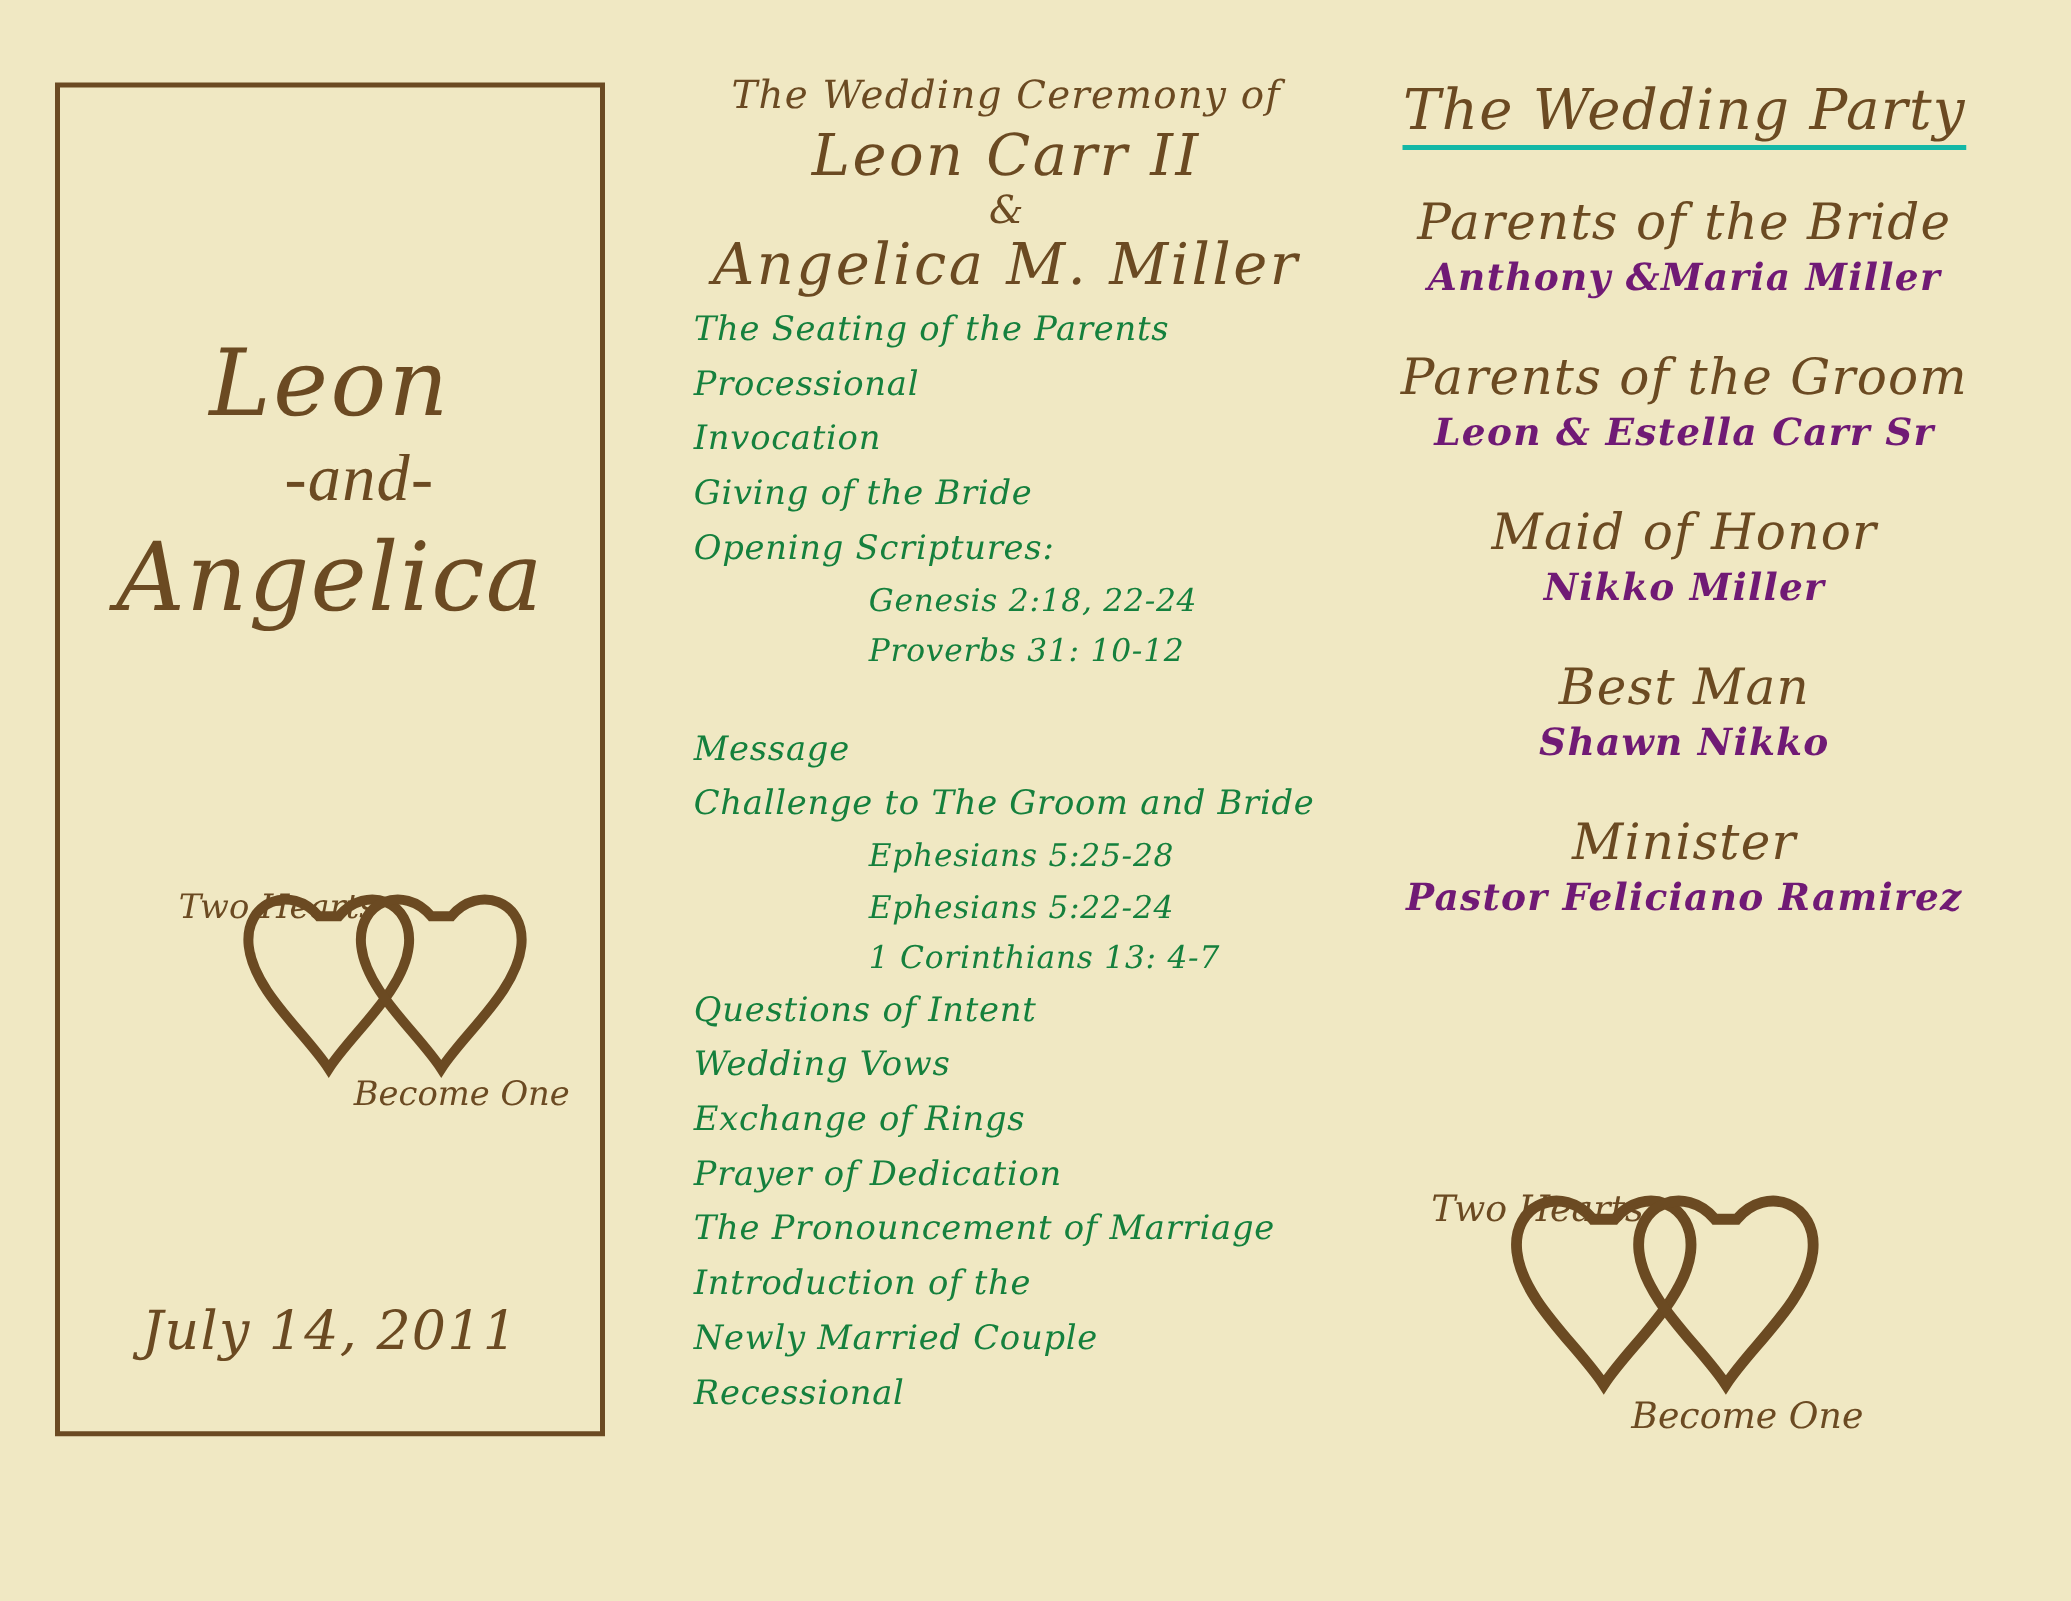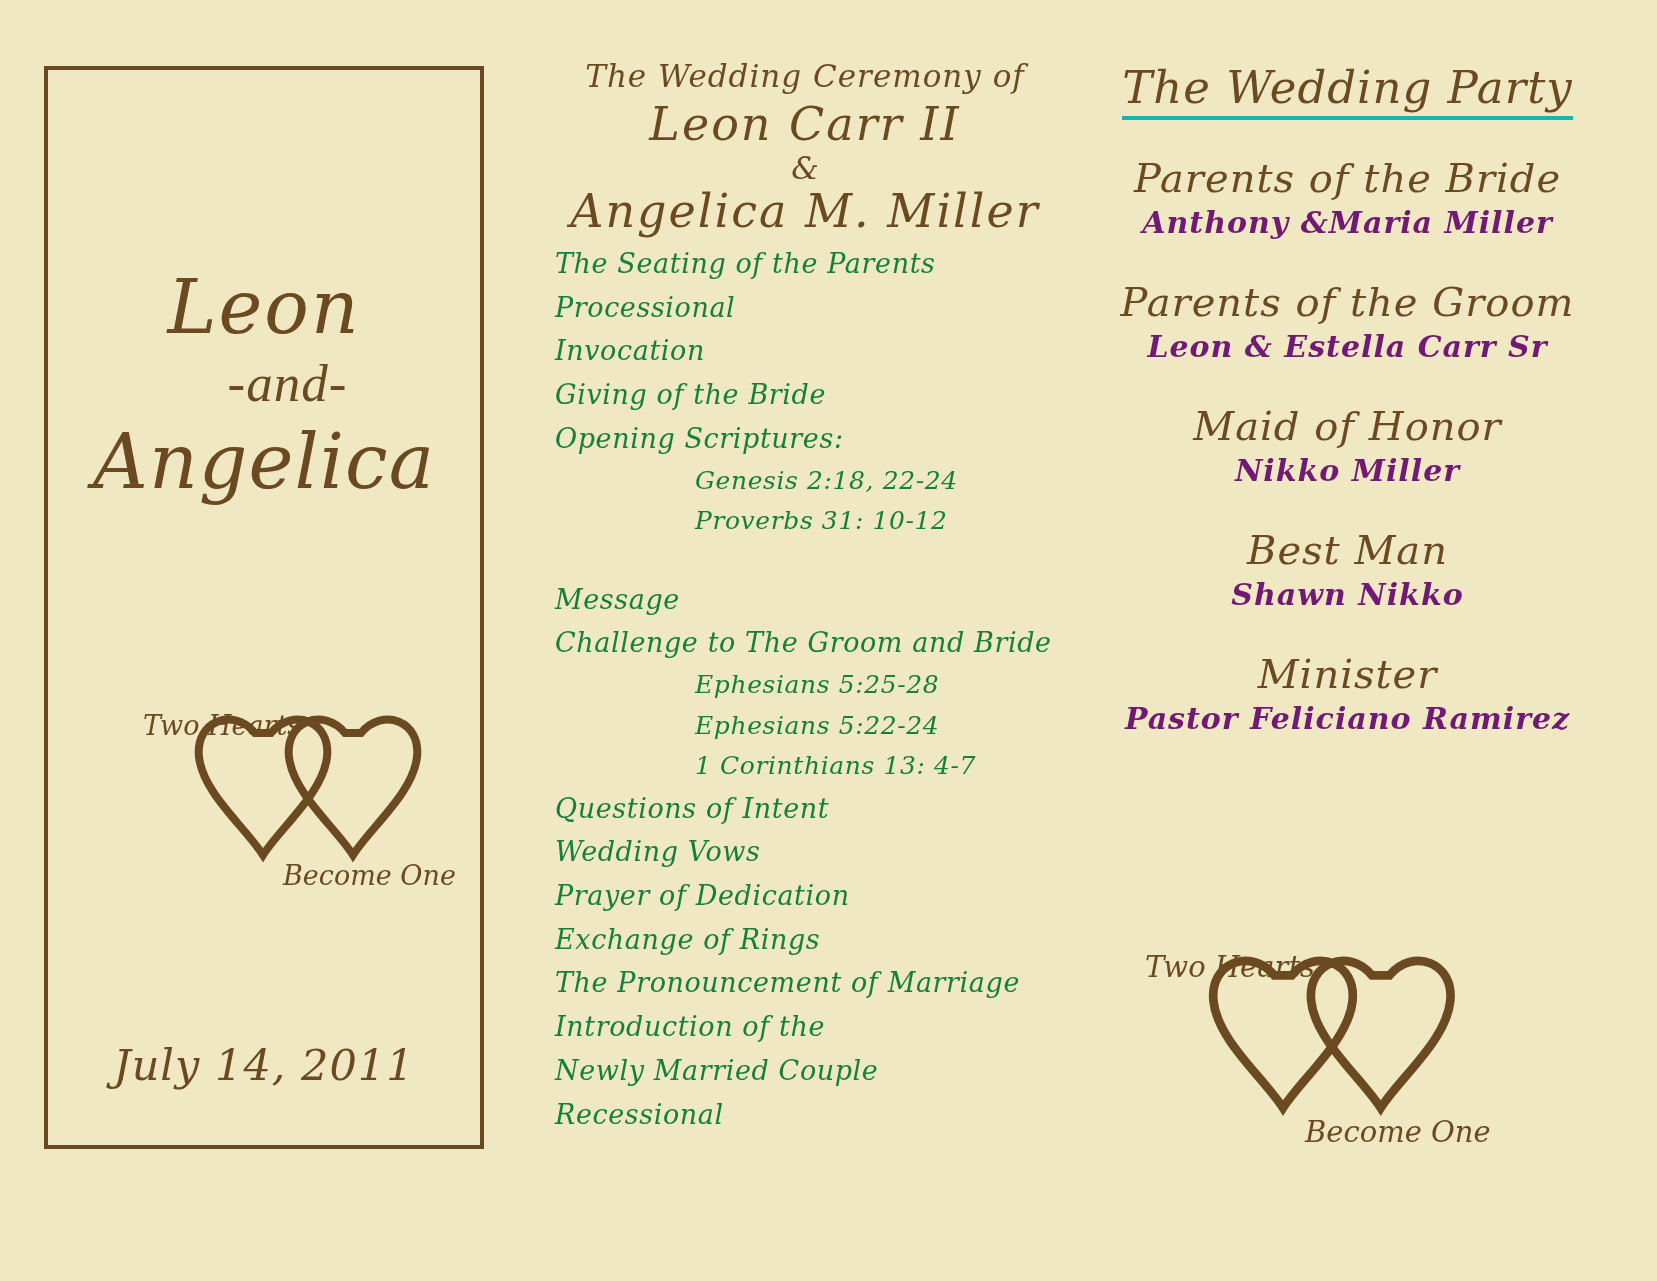--- a/index.html
+++ b/index.html
@@ -262,22 +262,22 @@
         <div class="program-item">Opening Scriptures:</div>
         <div class="program-item indent">Genesis 2:18, 22-24</div>
         <div class="program-item indent">Proverbs 31: 10-12</div>
         <div class="program-item gap">Message</div>
         <div class="program-item">Challenge to The Groom and Bride</div>
         <div class="program-item indent">Ephesians 5:25-28</div>
         <div class="program-item indent">Ephesians 5:22-24</div>
         <div class="program-item indent">1 Corinthians 13: 4-7</div>
         <div class="program-item">Questions of Intent</div>
         <div class="program-item">Wedding Vows</div>
+        <div class="program-item">Exchange of Rings</div>
         <div class="program-item">Prayer of Dedication</div>
-        <div class="program-item">Exchange of Rings</div>
         <div class="program-item">The Pronouncement of Marriage</div>
         <div class="program-item">Introduction of the</div>
         <div class="program-item">Newly Married Couple</div>
         <div class="program-item">Recessional</div>
       </div>
   </div>
 
   <div id="right-col">
     <div id="party-title">The Wedding Party</div>
     <div id="party-groups">

